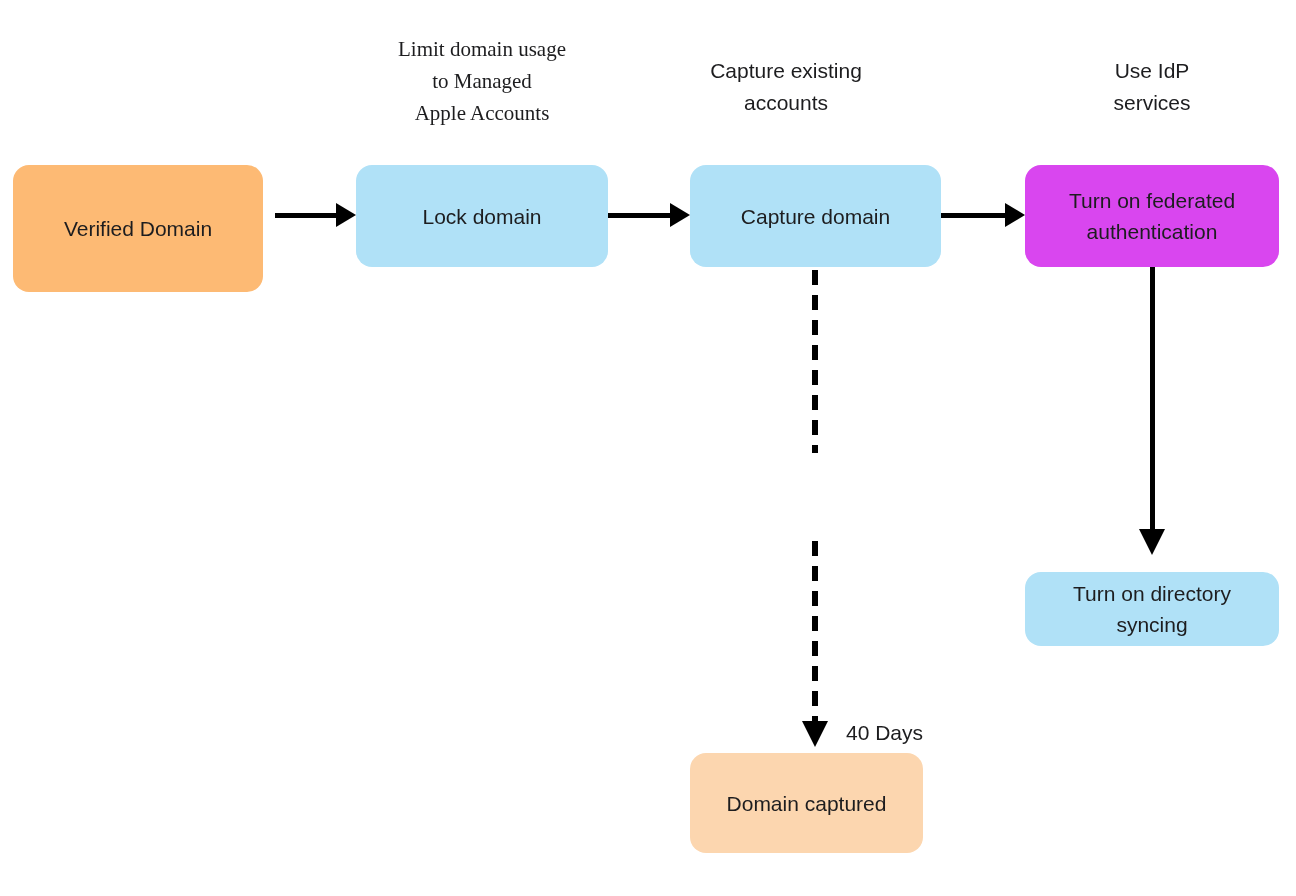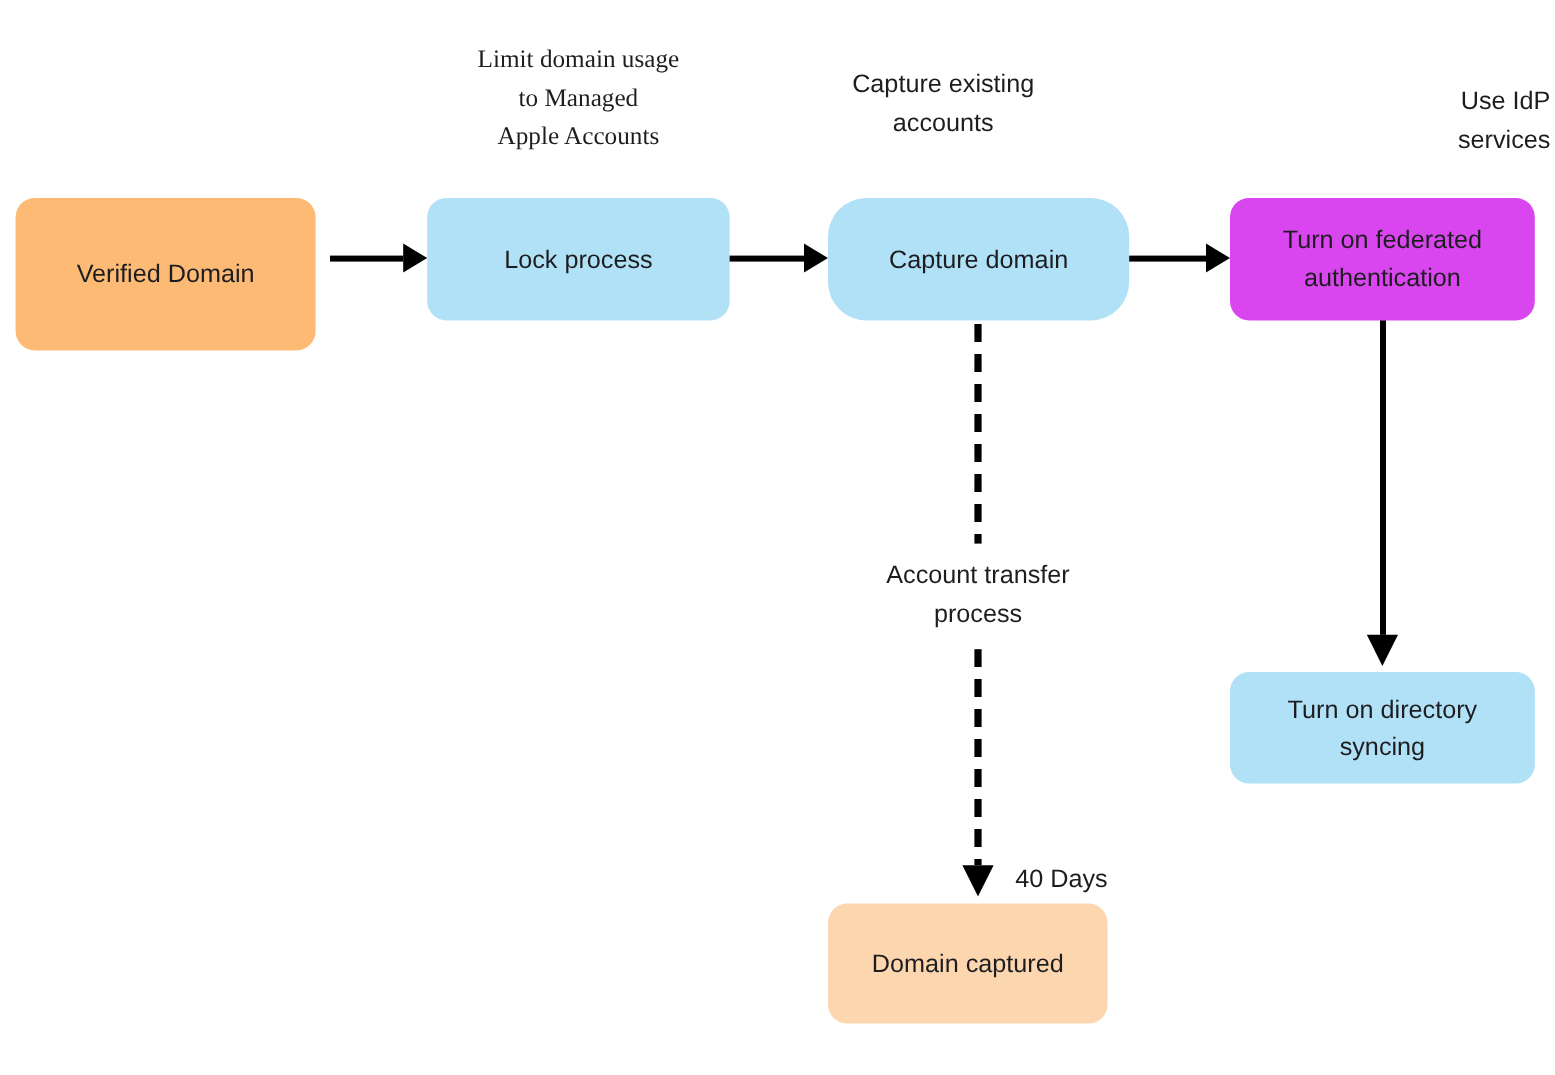--- a/index.html
+++ b/index.html
@@ -39,29 +39,29 @@
   .vline  { position: absolute; width: 5px; background: #000; }
   .vdash  { position: absolute; width: 6px;
             background-image: repeating-linear-gradient(to bottom, #000 0 15px, transparent 15px 25px); }
   .vhead  { position: absolute; width: 0; height: 0;
             border-left: 13px solid transparent; border-right: 13px solid transparent;
             border-top: 26px solid #000; }
 
   
   #node-verified  { left: 13px;   top: 165px; width: 250px; height: 127px; background: #fdba74; }
   #node-lock      { left: 356px;  top: 165px; width: 252px; height: 102px; background: #b0e1f7; }
-  #node-capture   { left: 690px;  top: 165px; width: 251px; height: 102px; background: #b0e1f7; border-radius: 32px; }
+  #node-capture   { left: 690px;  top: 165px; width: 251px; height: 102px; background: #b0e1f7; }
   #node-federated { left: 1025px; top: 165px; width: 254px; height: 102px; background: #d946ef; }
-  #node-directory { left: 1025px; top: 560px; width: 254px; height: 93px; background: #b0e1f7; }
+  #node-directory { left: 1025px; top: 572px; width: 254px; height: 74px; background: #b0e1f7; }
   #node-captured  { left: 690px;  top: 753px; width: 233px; height: 100px; background: #fcd6af; }
 
   
   #note-limit     { left: 342px;  top: 33px;  width: 280px; font-family: Liberation Serif, serif; }
   #note-existing  { left: 646px;  top: 55px;  width: 280px; }
-  #note-idp       { left: 1012px; top: 69px;  width: 280px; text-align: right; }
+  #note-idp       { left: 1012px; top: 55px;  width: 280px; }
   #note-transfer  { left: 675px;  top: 464px; width: 280px; }
   #note-days      { left: 846px;  top: 717px; white-space: nowrap; }
 
   
   #arrow1-line { left: 275px; width: 61px; }
   #arrow1-head { left: 336px; }
   #arrow2-line { left: 608px; width: 62px; }
   #arrow2-head { left: 670px; }
   #arrow3-line { left: 941px; width: 64px; }
   #arrow3-head { left: 1005px; }
@@ -82,35 +82,33 @@
 
   <div class="note" id="note-limit">Limit domain usage
 to Managed
 Apple Accounts</div>
   <div class="note" id="note-existing">Capture existing
 accounts</div>
   <div class="note" id="note-idp">Use IdP
 services</div>
 
   <div class="node" id="node-verified">Verified Domain</div>
-  <div class="node" id="node-lock">Lock process</div>
+  <div class="node" id="node-lock">Lock domain</div>
   <div class="node" id="node-capture">Capture domain</div>
   <div class="node" id="node-federated">Turn on federated
 authentication</div>
 
   <div class="hline" id="arrow1-line"></div>
   <div class="hhead" id="arrow1-head"></div>
   <div class="hline" id="arrow2-line"></div>
   <div class="hhead" id="arrow2-head"></div>
   <div class="hline" id="arrow3-line"></div>
   <div class="hhead" id="arrow3-head"></div>
 
   <div class="vdash" id="dash-a"></div>
-  <div class="note" id="note-transfer">Account transfer
-process</div>
   <div class="vdash" id="dash-b"></div>
   <div class="vhead" id="dash-head"></div>
   <div class="note" id="note-days">40 Days</div>
 
   <div class="vline" id="varrow-line"></div>
   <div class="vhead" id="varrow-head"></div>
 
   <div class="node" id="node-directory">Turn on directory
 syncing</div>
   <div class="node" id="node-captured">Domain captured</div>

